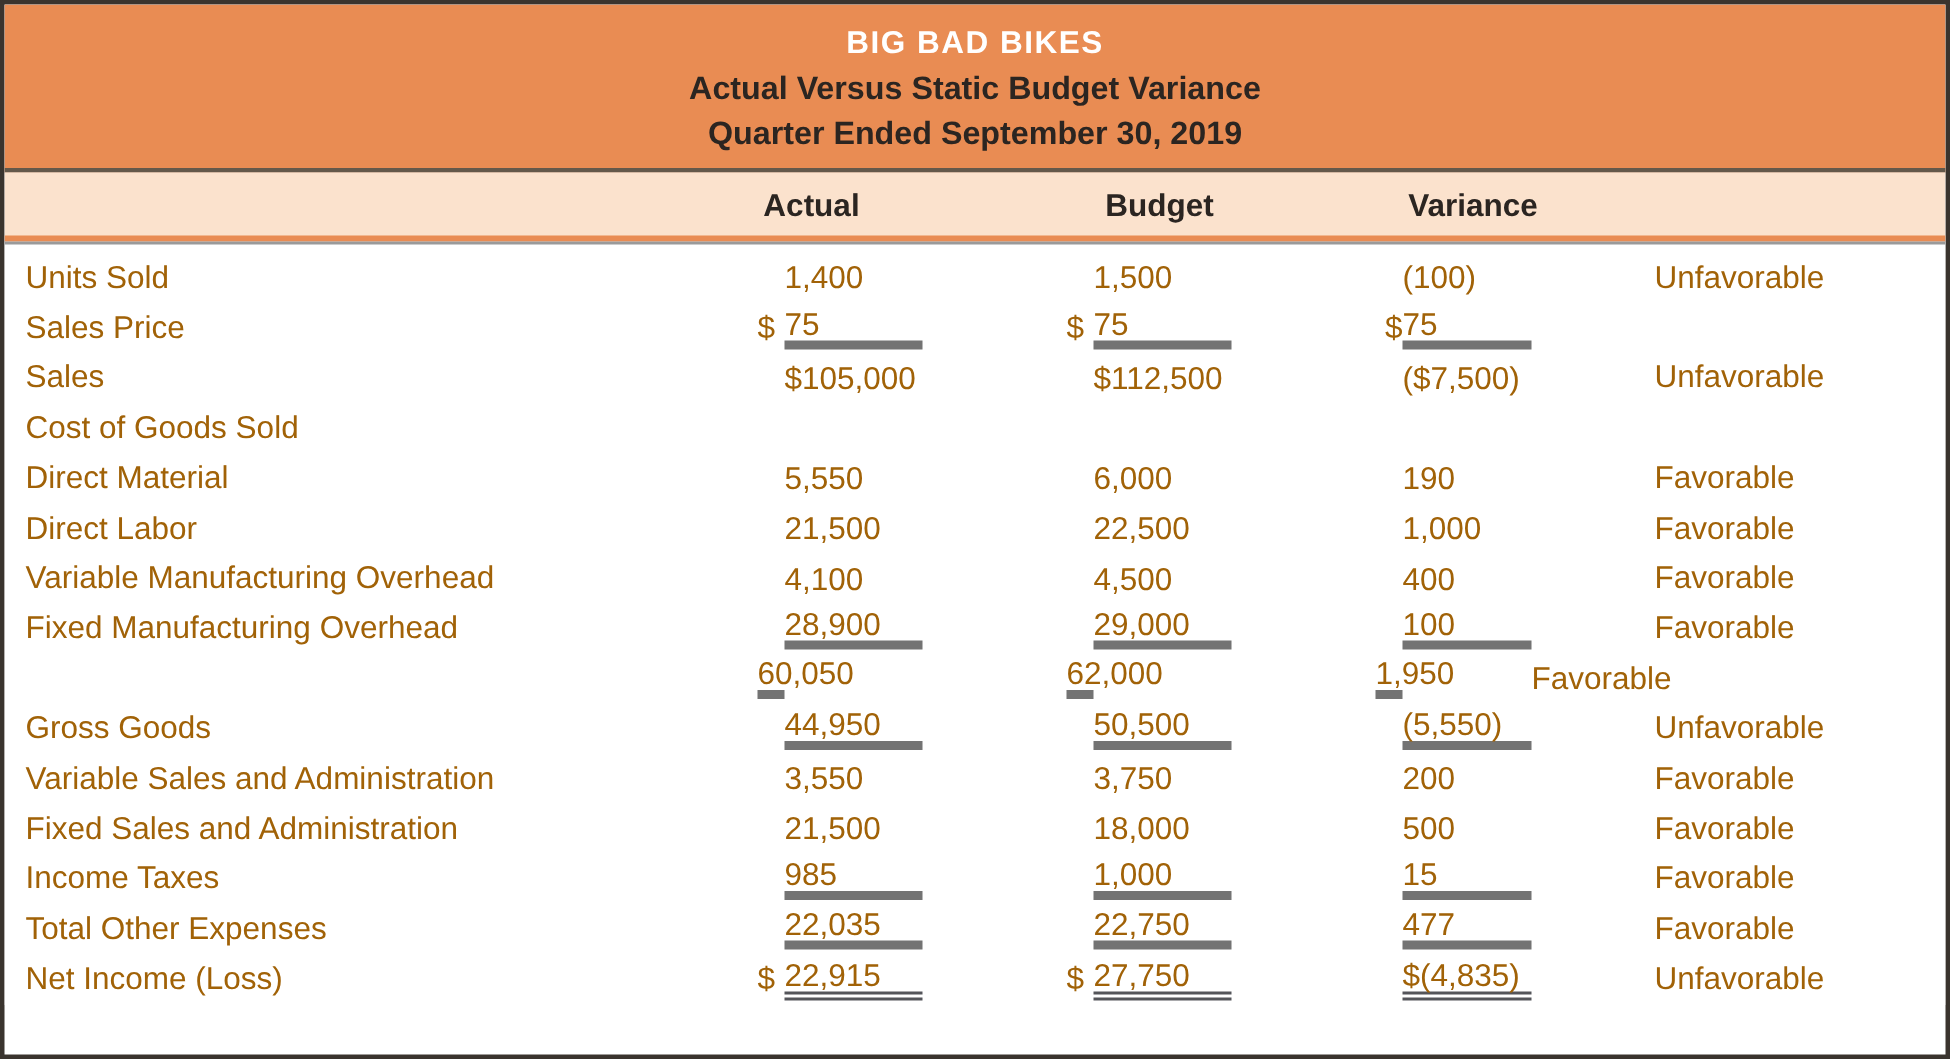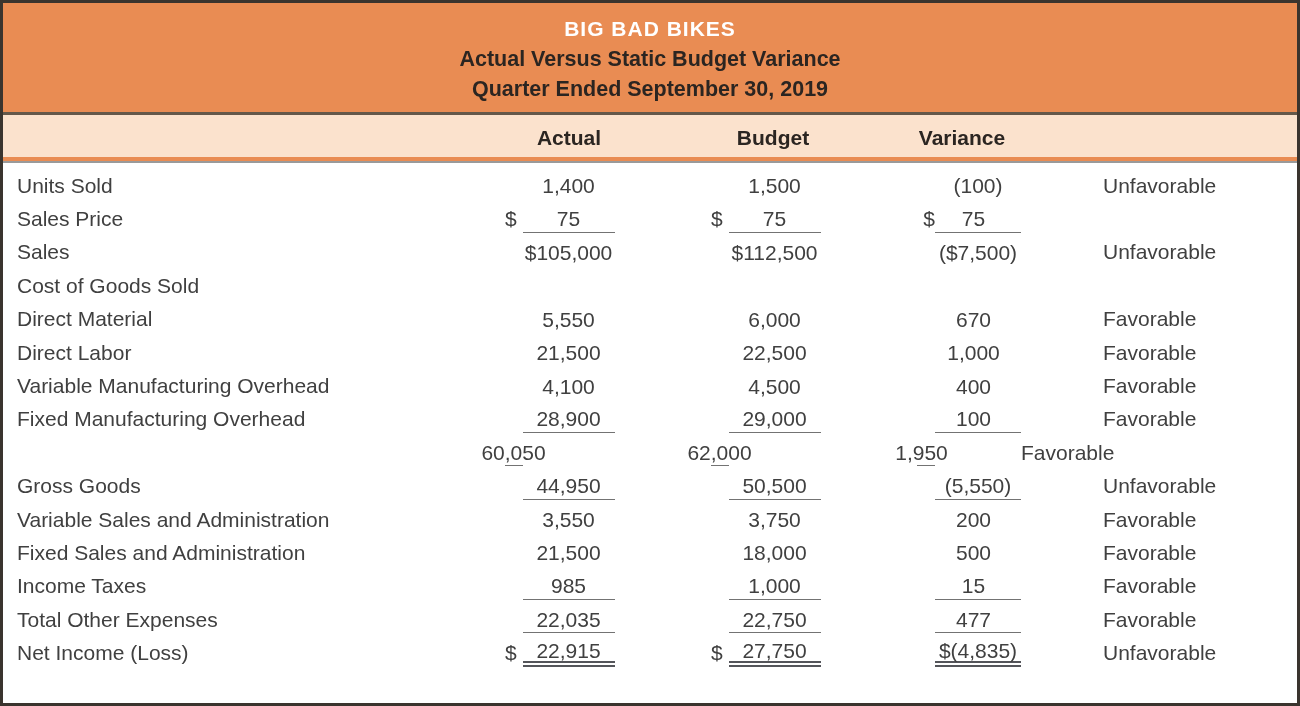--- a/index.html
+++ b/index.html
@@ -55,53 +55,53 @@
   .ch {
     position: absolute;
     top: 0;
     transform: translateX(-50%);
     line-height: 46px;
     font-size: 21px;
     font-weight: bold;
     color: #2b2521;
     white-space: nowrap;
   }
-  .ch-a { left: 566px; }
+  .ch-a { left: 538px; }
   .ch-b { left: 770px; }
-  .ch-v { left: 959px; }
+  .ch-v { left: 979px; }
 
   
   .body { padding-top: 8px; background: #ffffff; }
   .row {
     display: grid;
     grid-template-columns: 1fr 18px 92px 96px 18px 92px 96px 18px 86px 82px 194px;
     height: 33.4px;
     align-items: center;
     font-size: 21px;
-    color: #404040;
+    color: #a16207;
   }
   .label {
     padding-left: 14px;
     white-space: nowrap;
   }
   .dollar { text-align: left; white-space: nowrap; }
   .d-v { text-align: right; }
   .numbox {
     display: flex;
-    justify-content: center;
+    justify-content: flex-start;
     white-space: nowrap;
     line-height: 25px;
     height: 27px;
     align-items: center;
   }
   .numbox .val { display: inline-block; }
   .n-a .val, .n-b .val { padding-right: 1px; }
   .n-v .val { padding-right: 9px; }
   .n-v .val.paren { padding-right: 0; }
-  .ul1 { border-bottom: 1px solid #737373; }
+  .ul1 { border-bottom: 6px solid #737373; }
   .ul2 { border-bottom: 6px double #54555a; }
   .remark { text-align: left; white-space: nowrap; }
 </style>
 </head>
 <body>
 
 <div class="sheet">
 
   <div class="title-band">
     <div class="company">BIG BAD BIKES</div>
@@ -199,21 +199,21 @@
           <span class="val">5,550</span>
         </div>
         <div class="gap"></div>
         <div class="dollar d-b"></div>
         <div class="numbox n-b">
           <span class="val">6,000</span>
         </div>
         <div class="gap"></div>
         <div class="dollar d-v"></div>
         <div class="numbox n-v">
-          <span class="val">670</span>
+          <span class="val">190</span>
         </div>
         <div class="gap"></div>
         <div class="remark">Favorable</div>
       </div>
       <div class="row">
         <div class="label">Direct Labor</div>
         <div class="dollar d-a"></div>
         <div class="numbox n-a">
           <span class="val">21,500</span>
         </div>

